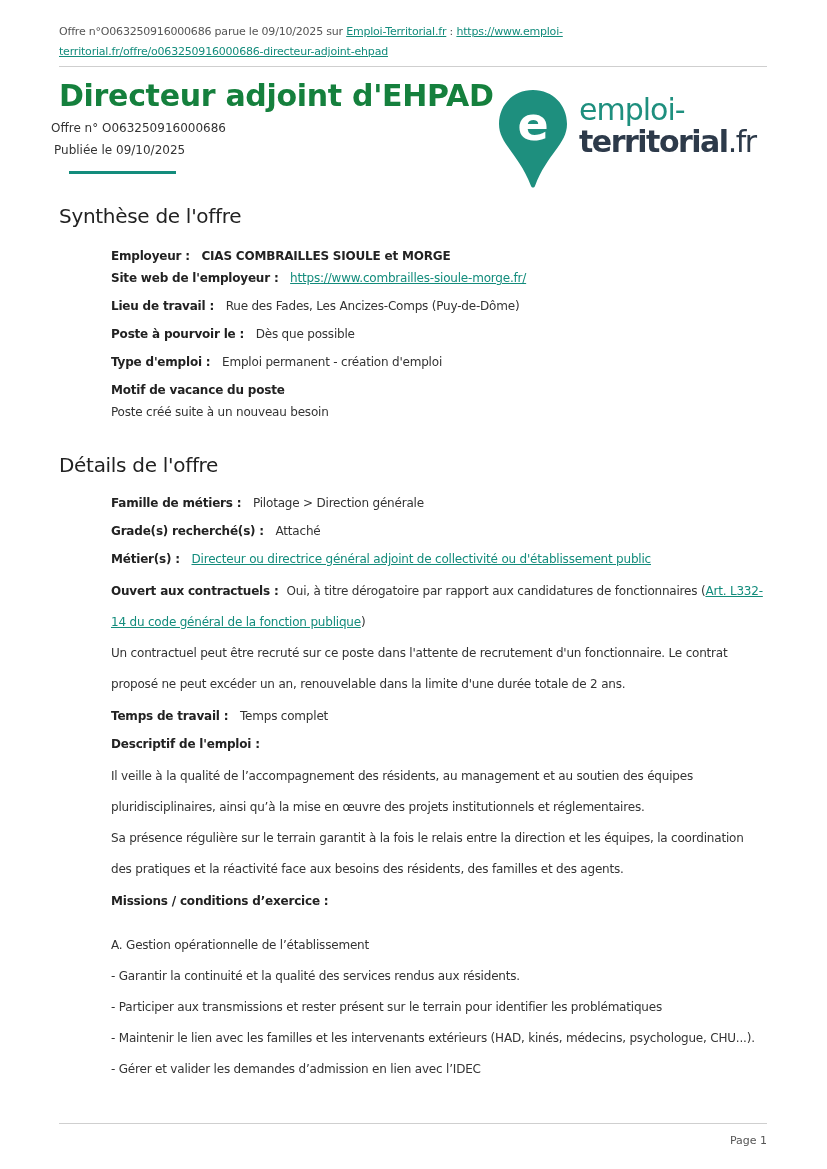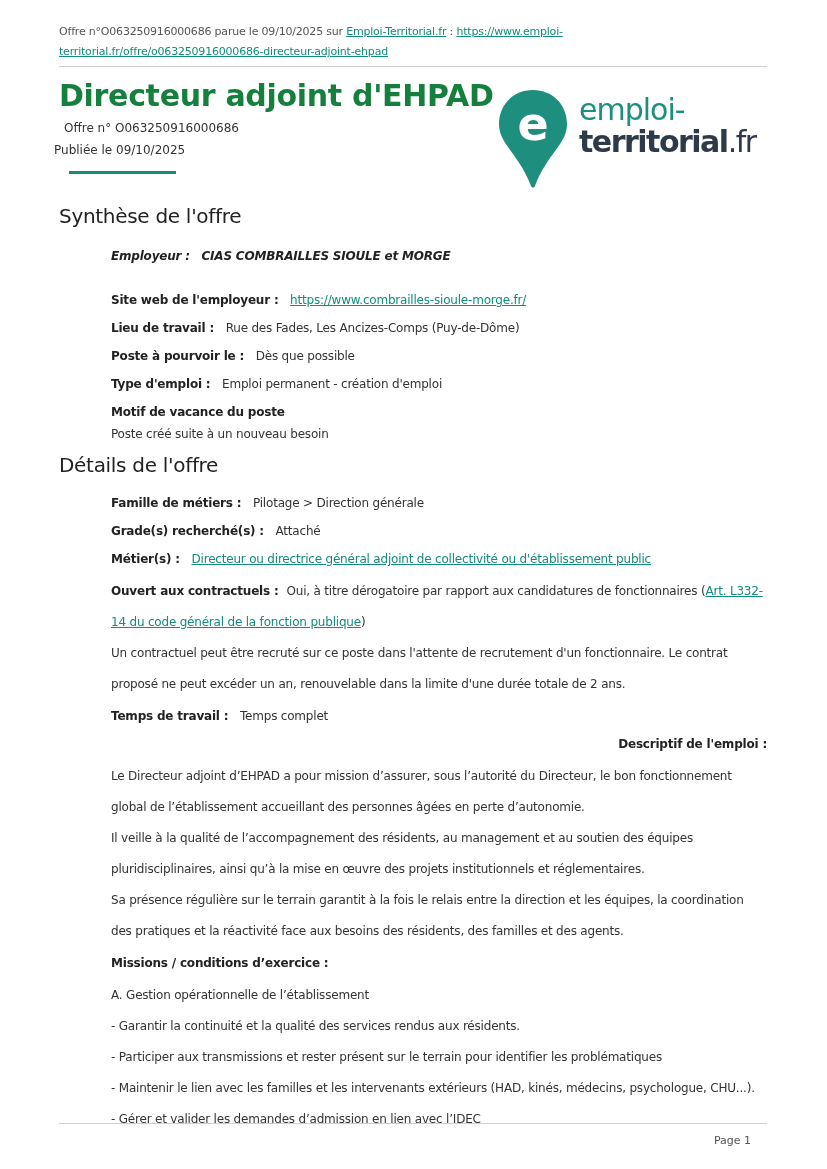--- a/index.html
+++ b/index.html
@@ -14,21 +14,21 @@
       letter-spacing: -0.2px;
     }
     .page-header a { color: #138c7c; }
     .header-rule {
       position: absolute; left: 59px; top: 66px; width: 708px; height: 1px; background: #cfcfcf;
     }
     .title {
       position: absolute; left: 59px; top: 78px; margin: 0;
       font-size: 30px; font-weight: bold; color: #15803d; letter-spacing: -0.3px;
     }
-    .offer-no { position: absolute; left: 64px; top: 121px; font-size: 12px; color: #333; }
+    .offer-no { position: absolute; left: 51px; top: 121px; font-size: 12px; color: #333; }
     .published { position: absolute; left: 54px; top: 143px; font-size: 12px; color: #333; }
     .accent-bar { position: absolute; left: 69px; top: 171px; width: 107px; height: 3px; background: #138c7c; }
 
     .logo { position: absolute; left: 497px; top: 88px; width: 270px; height: 100px; }
     .logo-text-top {
       position: absolute; left: 82px; top: 4px; font-size: 30px; color: #1e8f7e;
       font-family: "DejaVu Sans", sans-serif; font-weight: normal; letter-spacing: -1px; text-align: center;
     }
     .logo-text-bottom {
       position: absolute; left: 82px; top: 36px; font-size: 30px; font-weight: bold; color: #2d3a4a;
@@ -40,21 +40,21 @@
       position: absolute; left: 59px; margin: 0; font-weight: normal; font-size: 20px; color: #222;
       letter-spacing: -0.3px;
     }
     .block { position: absolute; left: 111px; width: 656px; font-size: 12px; color: #333; letter-spacing: -0.2px; }
     .row { line-height: 22px; }
     .row .lbl { font-weight: bold; color: #222; margin-right: 8px; }
     .para { line-height: 31px; }
     .bold-title { font-weight: bold; color: #222; line-height: 22px; }
 
     .footer-rule { position: absolute; left: 59px; top: 1123px; width: 708px; height: 1px; background: #cfcfcf; }
-    .page-num { position: absolute; right: 76px; top: 1134px; font-size: 11px; color: #555; }
+    .page-num { position: absolute; right: 60px; top: 1134px; font-size: 11px; color: #555; }
   </style>
 </head>
 <body>
 
 <div class="page-header">
   <span>Offre n°O063250916000686 parue le 09/10/2025 sur </span><a href="#">Emploi-Territorial.fr</a><span> : </span><a href="#">https://www.emploi-territorial.fr/offre/o063250916000686-directeur-adjoint-ehpad</a>
 </div>
 <div class="header-rule"></div>
 
 <h1 class="title">Directeur adjoint d'EHPAD</h1>
@@ -66,21 +66,21 @@
   <svg width="72" height="100" viewBox="0 0 72 100" style="position:absolute;left:0;top:0;">
     <path d="M36 2 C16 2 2 17 2 36 C2 56 22 66 34 98 C35 100 37 100 38 98 C50 66 70 56 70 36 C70 17 56 2 36 2 Z" fill="#1e8f7e"></path>
     <text x="36" y="52" text-anchor="middle" font-family="DejaVu Sans, sans-serif" font-weight="bold" font-size="46" fill="#ffffff">e</text>
   </svg>
   <div class="logo-text-top">emploi-</div>
   <div class="logo-text-bottom"><span>territorial</span><span class="fr">.fr</span></div>
 </div>
 
 <h2 class="section" style="top:204px;">Synthèse de l'offre</h2>
 <div class="block" style="top:245px;">
-  <div class="row" style="margin-bottom:22px;font-style:italic;">
+  <div class="row" style="margin-bottom:0;">
     <span class="lbl">Employeur :</span>
     <span style="font-weight:bold;color:#222;">CIAS COMBRAILLES SIOULE et MORGE</span>
   </div>
   <div class="row" style="margin-bottom:6px;">
     <span class="lbl">Site web de l'employeur :</span>
     <a href="#">https://www.combrailles-sioule-morge.fr/</a>
   </div>
   <div class="row" style="margin-bottom:6px;">
     <span class="lbl">Lieu de travail :</span>
     <span>Rue des Fades, Les Ancizes-Comps (Puy-de-Dôme)</span>
@@ -112,25 +112,24 @@
     <a href="#">Directeur ou directrice général adjoint de collectivité ou d'établissement public</a>
   </div>
   <div class="para">
     <span class="lbl" style="font-weight:bold;color:#222;margin-right:8px;">Ouvert aux contractuels :</span><span>Oui, à titre dérogatoire par rapport aux candidatures de fonctionnaires (</span><a href="#">Art. L332-14 du code général de la fonction publique</a><span>)</span>
   </div>
   <div class="para" style="margin-bottom:5px;">Un contractuel peut être recruté sur ce poste dans l'attente de recrutement d'un fonctionnaire. Le contrat proposé ne peut excéder un an, renouvelable dans la limite d'une durée totale de 2 ans.</div>
   <div class="row" style="margin-bottom:6px;">
     <span class="lbl">Temps de travail :</span>
     <span>Temps complet</span>
   </div>
-  <div class="bold-title" style="margin-bottom:6px;text-align:right;">Descriptif de l'emploi :</div>
-  <div class="para">Le Directeur adjoint d’EHPAD a pour mission d’assurer, sous l’autorité du Directeur, le bon fonctionnement global de l’établissement accueillant des personnes âgées en perte d’autonomie.</div>
+  <div class="bold-title" style="margin-bottom:6px;">Descriptif de l'emploi :</div>
   <div class="para">Il veille à la qualité de l’accompagnement des résidents, au management et au soutien des équipes pluridisciplinaires, ainsi qu’à la mise en œuvre des projets institutionnels et réglementaires.</div>
   <div class="para" style="margin-bottom:5px;">Sa présence régulière sur le terrain garantit à la fois le relais entre la direction et les équipes, la coordination des pratiques et la réactivité face aux besoins des résidents, des familles et des agents.</div>
-  <div class="bold-title" style="margin-bottom:6px;">Missions / conditions d’exercice :</div>
+  <div class="bold-title" style="margin-bottom:18px;">Missions / conditions d’exercice :</div>
   <div class="para">A. Gestion opérationnelle de l’établissement</div>
   <div class="para">- Garantir la continuité et la qualité des services rendus aux résidents.</div>
   <div class="para">- Participer aux transmissions et rester présent sur le terrain pour identifier les problématiques</div>
   <div class="para">- Maintenir le lien avec les familles et les intervenants extérieurs (HAD, kinés, médecins, psychologue, CHU...).</div>
   <div class="para">- Gérer et valider les demandes d’admission en lien avec l’IDEC</div>
 </div>
 
 <div class="footer-rule"></div>
 <div class="page-num">Page 1</div>
 

